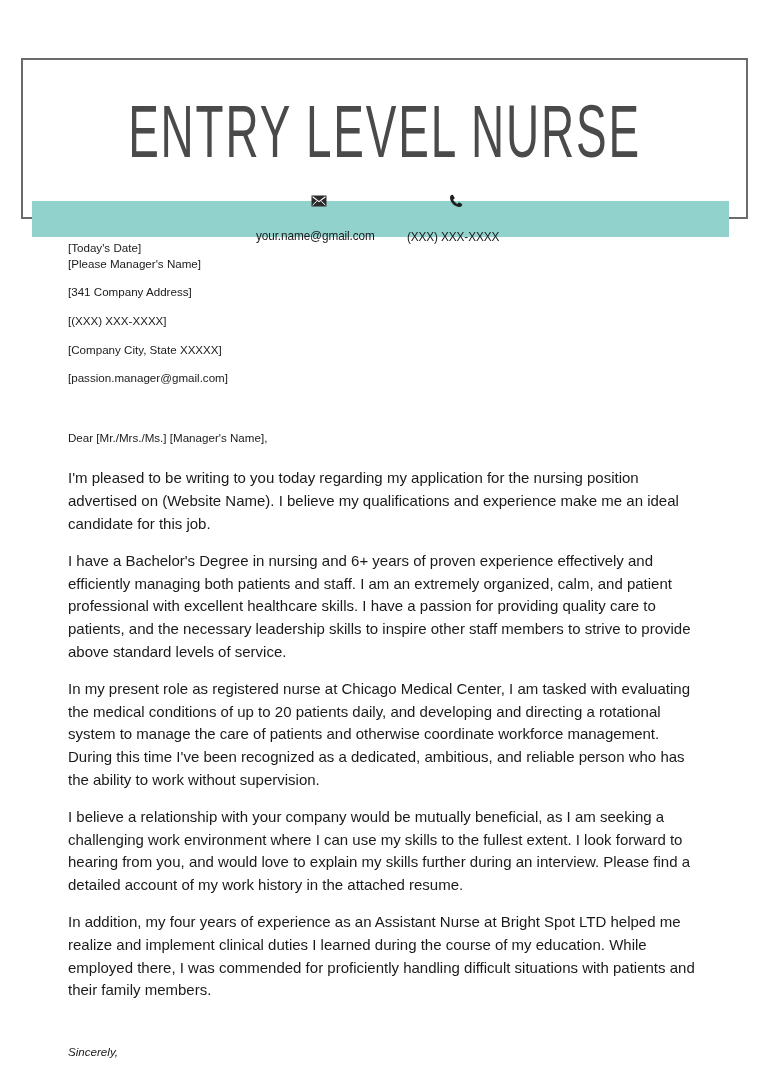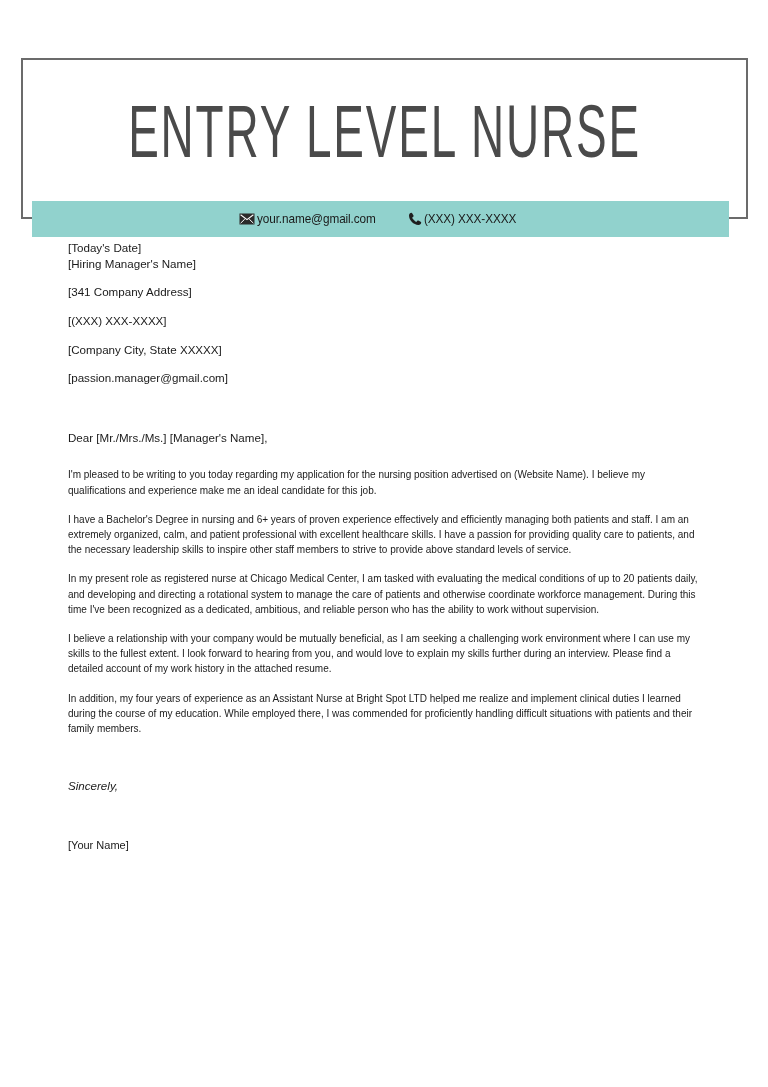--- a/index.html
+++ b/index.html
@@ -74,22 +74,23 @@
     background: #91d2cd;
     display: flex;
     align-items: center;
     justify-content: center;
     gap: 0;
   }
 
   .contact-item {
     display: flex;
     align-items: center;
-    gap: 2px;
+    gap: 22px;
     padding: 0 13px;
+    flex-direction: column;
   }
 
   .contact-text {
     font-size: 12.4px;
     font-weight: 400;
     color: #1a1a1a;
     letter-spacing: -0.1px;
     white-space: nowrap;
     transform: scaleX(0.95);
     transform-origin: left center;
@@ -131,21 +132,21 @@
   .salutation {
     font-size: 11.6px;
     line-height: 1.35;
     color: #1a1a1a;
     margin-bottom: 22px;
   }
 
   .body-paragraphs { }
 
   .body-para {
-    font-size: 10px;
+    font-size: 15px;
     line-height: 1.52;
     color: #1a1a1a;
     margin-bottom: 14px;
     text-align: left;
   }
   .body-para:last-child { margin-bottom: 0; }
 
   .closing {
     margin-top: 42px;
     font-size: 11.6px;
@@ -196,21 +197,21 @@
 
 
     </div>
   </div>
 
   <div class="letter">
 
     <div class="date-line">[Today's Date]</div>
 
     <div class="recipient-block">
-      <div class="recipient-line">[Hiring Manager's Name]</div>
+      <div class="recipient-line">[Please Manager's Name]</div>
       <div class="recipient-line">[341 Company Address]</div>
       <div class="recipient-line">[(XXX) XXX-XXXX]</div>
       <div class="recipient-line">[Company City, State XXXXX]</div>
       <div class="recipient-line">[passion.manager@gmail.com]</div>
     </div>
 
     <div class="salutation">Dear [Mr./Mrs./Ms.] [Manager's Name],</div>
 
     <div class="body-paragraphs">
       <p class="body-para">I'm pleased to be writing to you today regarding my application for the nursing position advertised on (Website Name). I believe my qualifications and experience make me an ideal candidate for this job.</p>

